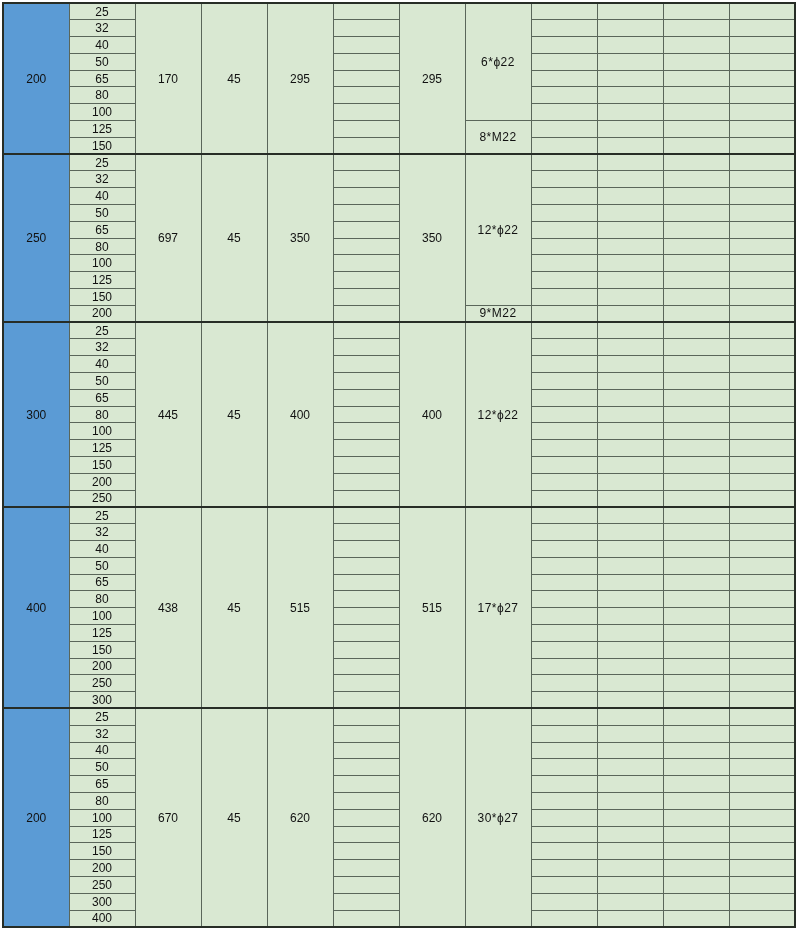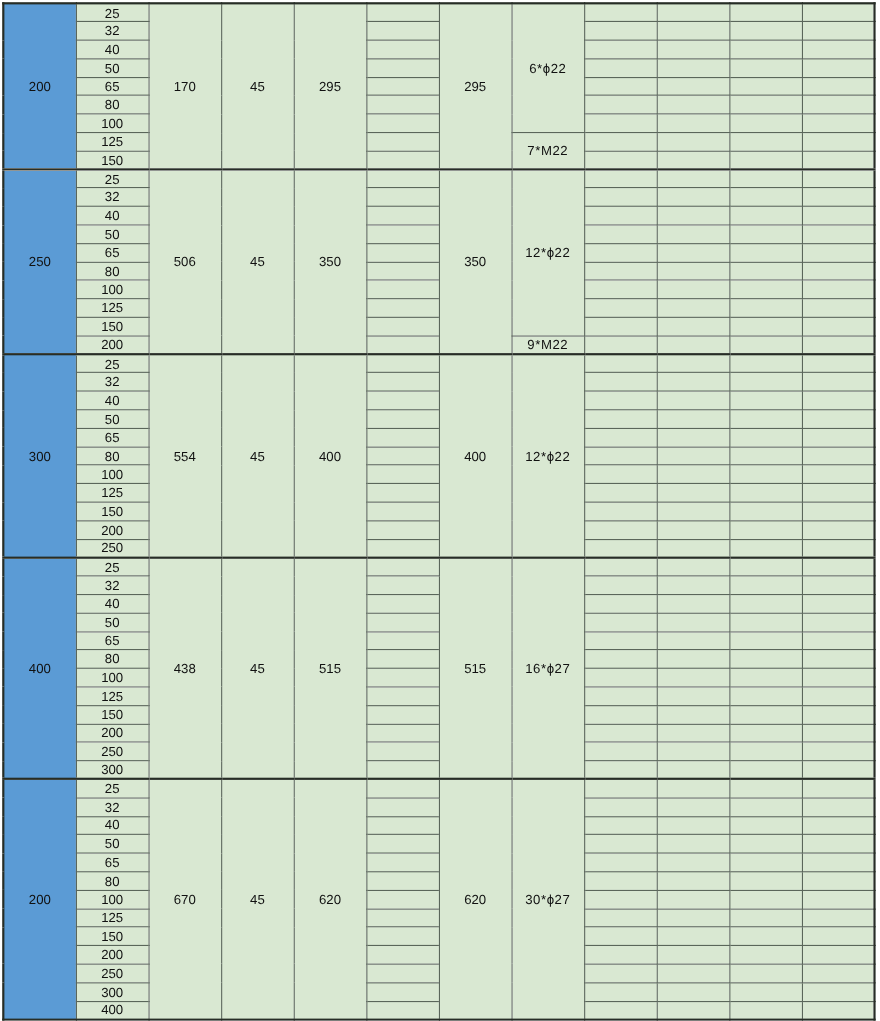--- a/index.html
+++ b/index.html
@@ -130,38 +130,38 @@
           <td class="size">100</td>
           <td class="blank"></td>
           <td class="blank"></td>
           <td class="blank"></td>
           <td class="blank"></td>
           <td class="blank"></td>
         </tr>
         <tr>
           <td class="size">125</td>
           <td class="blank"></td>
-          <td class="val bolt" rowspan="2">7*M22</td>
+          <td class="val bolt" rowspan="2">8*M22</td>
           <td class="blank"></td>
           <td class="blank"></td>
           <td class="blank"></td>
           <td class="blank"></td>
         </tr>
         <tr>
           <td class="size">150</td>
           <td class="blank"></td>
           <td class="blank"></td>
           <td class="blank"></td>
           <td class="blank"></td>
           <td class="blank"></td>
         </tr>
         <tr class="group-top">
           <td class="dn" rowspan="10">250</td>
           <td class="size">25</td>
-          <td class="val" rowspan="10">506</td>
+          <td class="val" rowspan="10">697</td>
           <td class="val" rowspan="10">45</td>
           <td class="val" rowspan="10">350</td>
           <td class="blank"></td>
           <td class="val" rowspan="10">350</td>
           <td class="val bolt" rowspan="9">12*ϕ22</td>
           <td class="blank"></td>
           <td class="blank"></td>
           <td class="blank"></td>
           <td class="blank"></td>
         </tr>
@@ -234,21 +234,21 @@
           <td class="blank"></td>
           <td class="val bolt">9*M22</td>
           <td class="blank"></td>
           <td class="blank"></td>
           <td class="blank"></td>
           <td class="blank"></td>
         </tr>
         <tr class="group-top">
           <td class="dn" rowspan="11">300</td>
           <td class="size">25</td>
-          <td class="val" rowspan="11">554</td>
+          <td class="val" rowspan="11">445</td>
           <td class="val" rowspan="11">45</td>
           <td class="val" rowspan="11">400</td>
           <td class="blank"></td>
           <td class="val" rowspan="11">400</td>
           <td class="val bolt" rowspan="11">12*ϕ22</td>
           <td class="blank"></td>
           <td class="blank"></td>
           <td class="blank"></td>
           <td class="blank"></td>
         </tr>
@@ -333,21 +333,21 @@
           <td class="blank"></td>
         </tr>
         <tr class="group-top">
           <td class="dn" rowspan="12">400</td>
           <td class="size">25</td>
           <td class="val" rowspan="12">438</td>
           <td class="val" rowspan="12">45</td>
           <td class="val" rowspan="12">515</td>
           <td class="blank"></td>
           <td class="val" rowspan="12">515</td>
-          <td class="val bolt" rowspan="12">16*ϕ27</td>
+          <td class="val bolt" rowspan="12">17*ϕ27</td>
           <td class="blank"></td>
           <td class="blank"></td>
           <td class="blank"></td>
           <td class="blank"></td>
         </tr>
         <tr>
           <td class="size">32</td>
           <td class="blank"></td>
           <td class="blank"></td>
           <td class="blank"></td>

